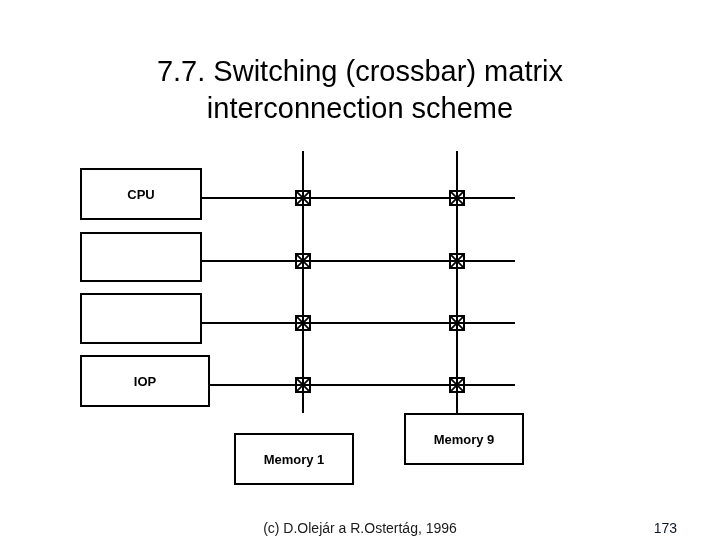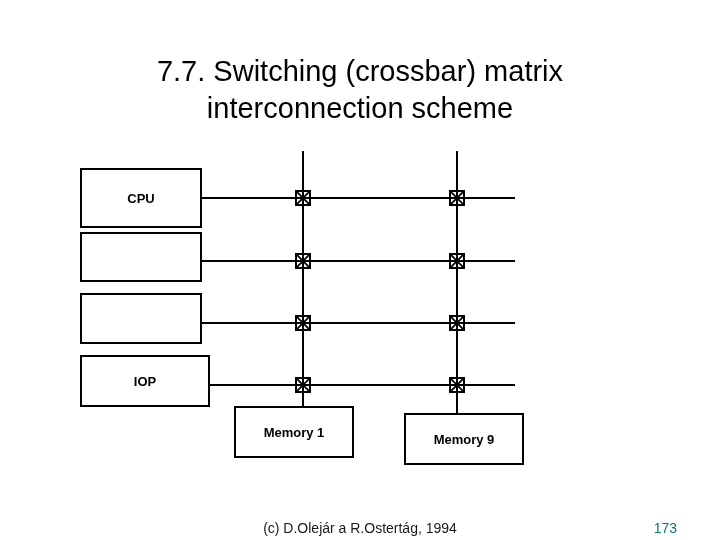--- a/index.html
+++ b/index.html
@@ -80,42 +80,42 @@
     width: 720px;
     text-align: center;
     font-size: 14px;
     color: #1a1a1a;
   }
   .page-number {
     position: absolute;
     top: 496px;
     right: 43px;
     font-size: 14px;
-    color: #0f766e;
+    color: #0f172a;
   }
 </style>
 </head>
 <body>
 
 <div class="slide">
 
   <h1 class="title">7.7. Switching (crossbar) matrix
 interconnection scheme</h1>
 
   <div>
 
     <div class="hline" style="top:173px"></div>
     <div class="hline" style="top:236px"></div>
     <div class="hline" style="top:298px"></div>
     <div class="hline" style="top:360px"></div>
 
     <div class="vline" style="left:302px"></div>
     <div class="vline" style="left:456px"></div>
 
-    <div class="node" style="left:80px;top:144px;width:122px;height:60px">
+    <div class="node" style="left:80px;top:144px;width:122px;height:52px">
       <span>CPU</span>
     </div>
     <div class="node" style="left:80px;top:208px;width:122px;height:50px">
       <span></span>
     </div>
     <div class="node" style="left:80px;top:269px;width:122px;height:51px">
       <span></span>
     </div>
     <div class="node" style="left:80px;top:331px;width:130px;height:52px">
       <span>IOP</span>
@@ -155,25 +155,25 @@
       <svg viewBox="0 0 12 12" preserveAspectRatio="none">
           <path d="M0 0 L12 12 M12 0 L0 12" stroke="#000000" stroke-width="1.8" fill="none"></path>
         </svg>
     </div>
     <div class="switch" style="left:449px;top:353px">
       <svg viewBox="0 0 12 12" preserveAspectRatio="none">
           <path d="M0 0 L12 12 M12 0 L0 12" stroke="#000000" stroke-width="1.8" fill="none"></path>
         </svg>
     </div>
 
-    <div class="node" style="left:234px;top:382px;width:120px;height:52px">
+    <div class="node" style="left:234px;top:409px;width:120px;height:52px">
       <span>Memory 1</span>
     </div>
     <div class="node" style="left:404px;top:389px;width:120px;height:52px">
       <span>Memory 9</span>
     </div>
 
   </div>
 
-  <div class="footer">(c) D.Olejár a R.Ostertág, 1994</div>
+  <div class="footer">(c) D.Olejár a R.Ostertág, 1996</div>
   <div class="page-number">173</div>
 
 </div>
 
 </body></html>

